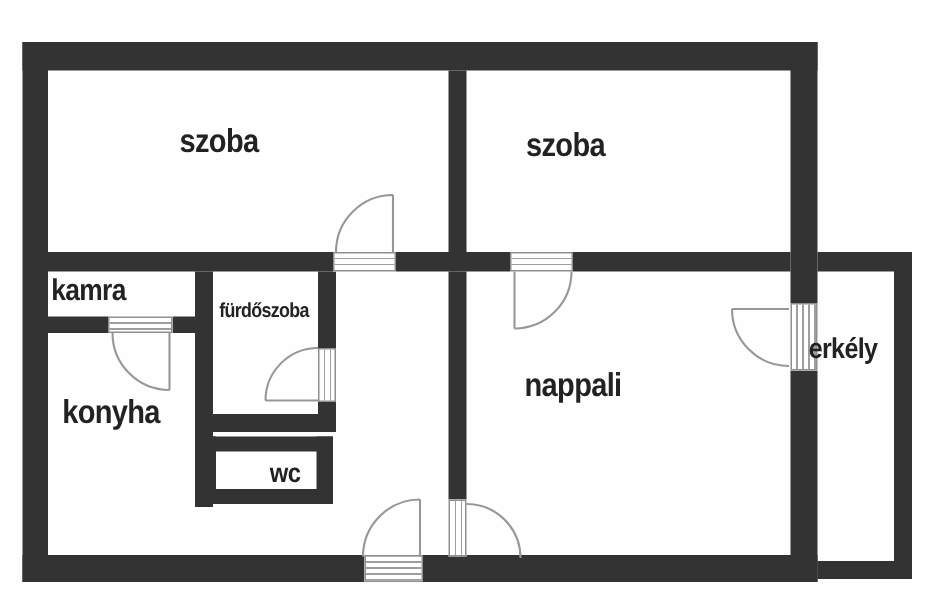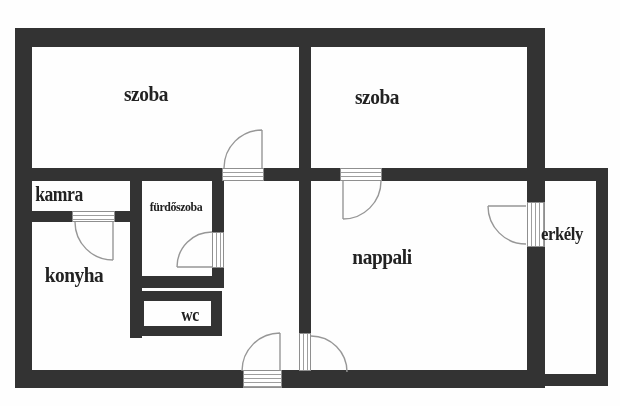--- a/index.html
+++ b/index.html
@@ -1,21 +1,21 @@
 <!DOCTYPE html>
 <html><head>
 <meta charset="utf-8">
 <style>
   html,body{margin:0;padding:0;background:#ffffff;}
   #stage{
     position:relative;
     width:620px;height:406px;
     background:#fefefe;
     overflow:hidden;
-    font-family:Liberation Serif, serif;
+    font-family:Liberation Sans, sans-serif;
   }
   .wall{
     position:absolute;
     background:#333333;
   }
   .sill{
     position:absolute;
     background-color:#ffffff;
     border:1px solid #8f8f8f;
     box-sizing:border-box;

